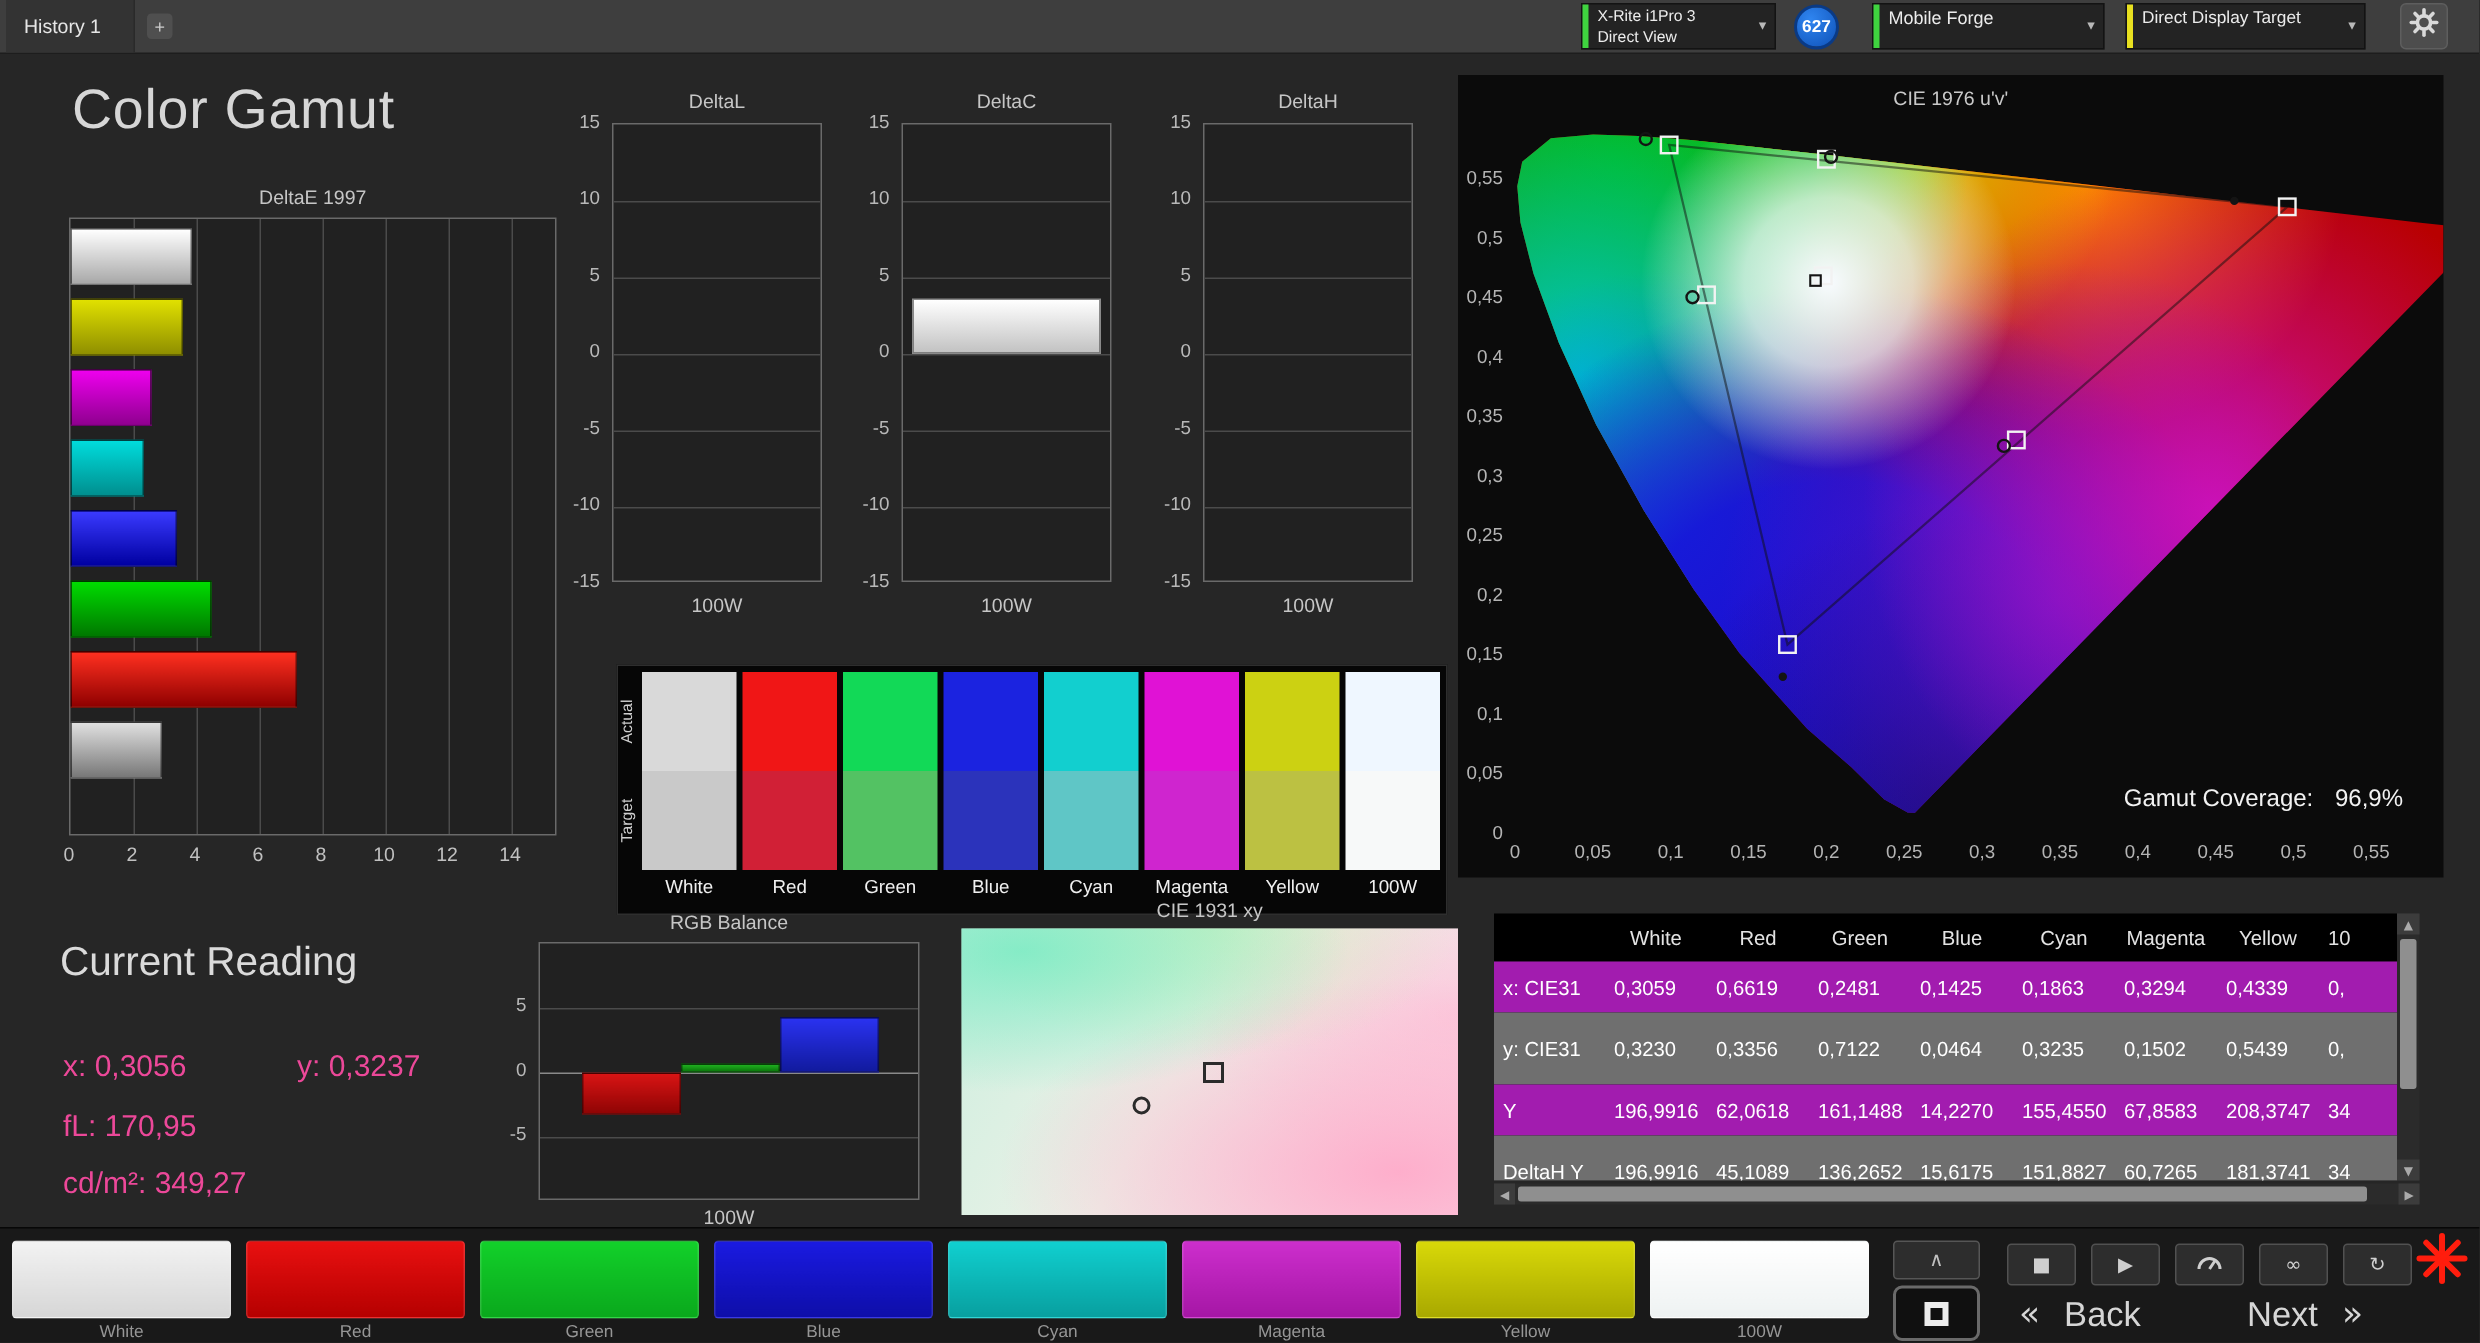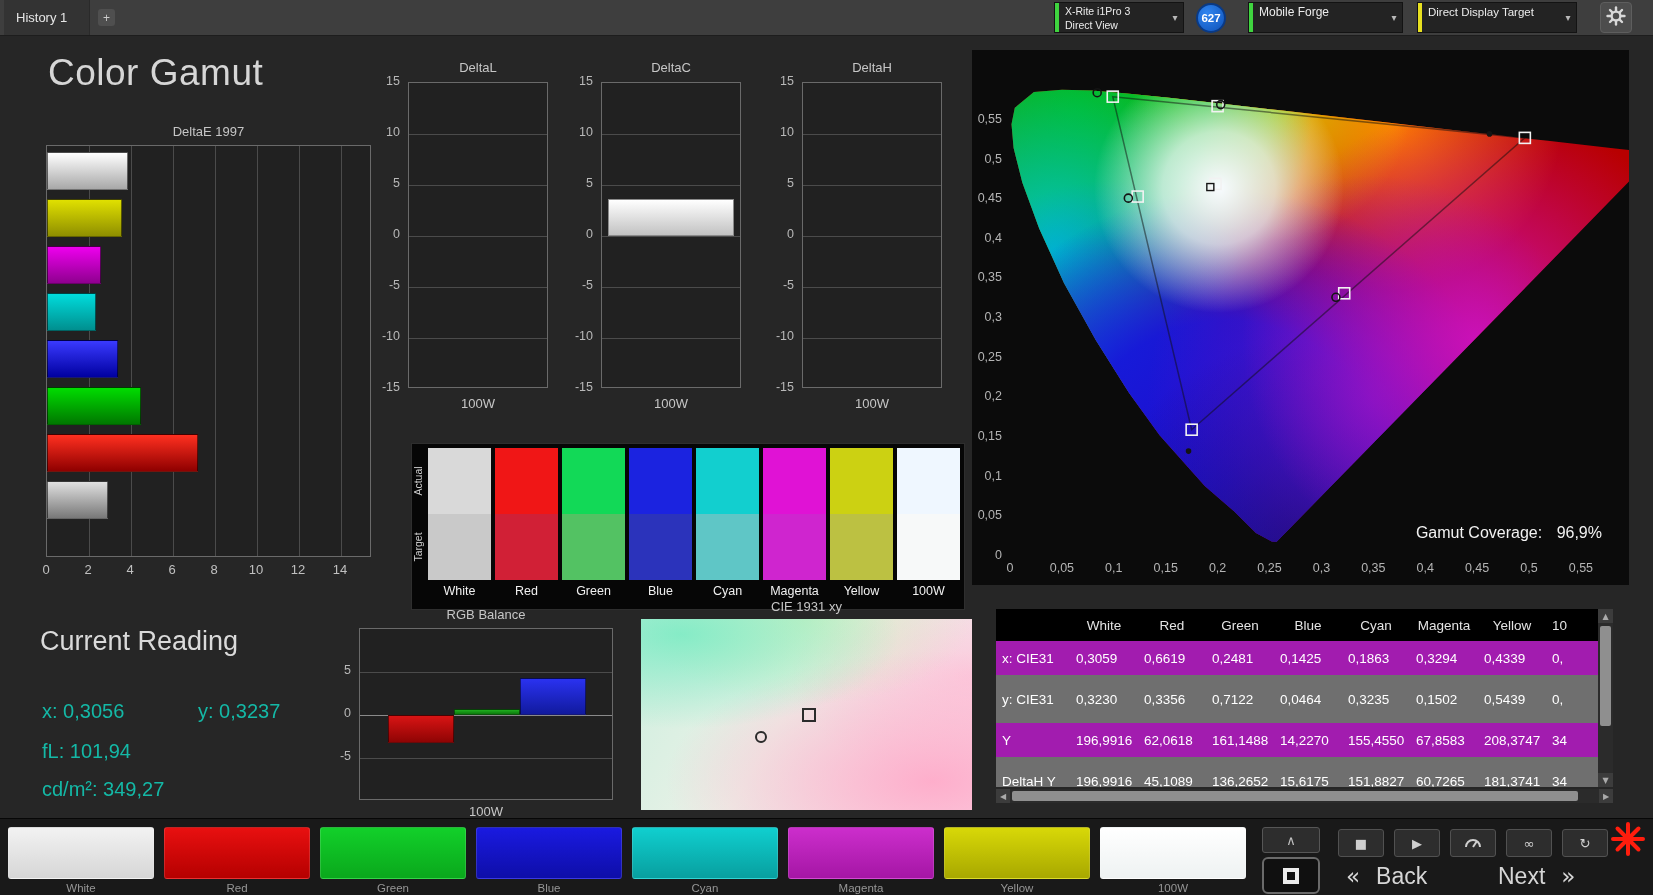--- a/index.html
+++ b/index.html
@@ -98,21 +98,21 @@
   .td{font-size:13.5px;color:#fff;padding-left:6px;white-space:nowrap;overflow:hidden}
   .vscroll{position:absolute;left:1598px;top:609px;width:15px;height:178px;background:#2b2b2b}
   .hscroll{position:absolute;left:996px;top:789px;width:617px;height:14px;background:#2b2b2b}
   .sbtn{position:absolute;background:#3c3c3c;color:#aaa;display:flex;align-items:center;justify-content:center;
         font-size:8px;font-family:"DejaVu Sans",sans-serif}
   .vthumb{position:absolute;left:2px;width:11px;top:17px;height:100px;background:#8f8f8f;border-radius:2px}
   .hthumb{position:absolute;top:2px;height:10px;left:16px;width:566px;background:#8f8f8f;border-radius:2px}
 
   
   .cr-title{position:absolute;left:40px;top:626px;font-size:27px;color:#dadada}
-  .cr-line{position:absolute;font-size:20px;color:#14b8a6}
+  .cr-line{position:absolute;font-size:20px;color:#ec4899}
 
   
   .bottombar{position:absolute;left:0;top:818px;width:1653px;height:77px;background:#191919;border-top:1px solid #070707}
   .patch{position:absolute;top:8px;width:146px;height:52px;border-radius:3px;border:1px solid rgba(255,255,255,.14);box-sizing:border-box}
   .patch-label{position:absolute;top:63px;width:146px;text-align:center;font-size:11.5px;color:#969696}
   .chevbtn{position:absolute;left:1262px;top:8px;width:58px;height:26px;background:#2d2d2d;border:1px solid #565656;
        border-radius:3px;box-sizing:border-box;display:flex;align-items:center;justify-content:center;
        color:#c0c0c0;font-size:13px;font-family:"DejaVu Sans",sans-serif}
   .sqbtn{position:absolute;left:1262px;top:38px;width:58px;height:37px;background:#101010;border:2px solid #6a6a6a;
        border-radius:6px;box-sizing:border-box;display:flex;align-items:center;justify-content:center}
@@ -205,21 +205,21 @@
     <div class="detick" style="left: 116px;">6</div>
     <div class="detick" style="left: 158px;">8</div>
     <div class="detick" style="left: 200px;">10</div>
     <div class="detick" style="left: 242px;">12</div>
     <div class="detick" style="left: 284px;">14</div>
   </div>
 
 <div class="cr-title">Current Reading</div>
 <div class="cr-line" style="left:42px;top:700px">x: 0,3056</div>
 <div class="cr-line" style="left:198px;top:700px">y: 0,3237</div>
-<div class="cr-line" style="left:42px;top:740px">fL: 101,94</div>
+<div class="cr-line" style="left:42px;top:740px">fL: 170,95</div>
 <div class="cr-line" style="left:42px;top:778px">cd/m²: 349,27</div>
 
 <div class="sdelta" style="left:364px">
   <div class="st">DeltaL</div>
   <div class="sylabels">
       <div class="sylab" style="top: -8px;">15</div>
       <div class="sylab" style="top: 43px;">10</div>
       <div class="sylab" style="top: 94px;">5</div>
       <div class="sylab" style="top: 145px;">0</div>
       <div class="sylab" style="top: 196px;">-5</div>
@@ -322,20 +322,21 @@
   </div>
 <div class="ctitle" style="left:359px;top:804px;width:254px">100W</div>
 
 <div class="ctitle" style="left:641px;top:599px;width:331px">CIE 1931 xy</div>
 <div class="cie31-panel">
     <div class="c31-sq" style="left: calc(50% - 5px); top: calc(49% - 5px);"></div>
     <div class="c31-ring" style="left: calc(36% - 5px); top: calc(61% - 5px);"></div>
   </div>
 
 <div class="cie76-panel">
+  <div class="cie76-title">CIE 1976 u'v'</div>
   <svg id="cie76-svg" width="657" height="535" viewBox="0 0 657 535" style="position:absolute;left:0;top:0">
     <defs>
       <clipPath id="locusClip">
         <path d="M685,103 L304.6,491.8 L299.8,491.6 L284,482.9 L262.3,461.5 L232.8,435.9 L187.6,385.3 L157.1,342.9 L123.9,290.3 L92.1,233.2 L67.2,178.5 L50.3,132.4 L41.6,98.1 L39.5,74.2 L42.8,57.8 L61.9,42.1 L90,39.7 L120.2,40.6 L155,43.4 L196.9,47.8 L248.3,53.5 L310.3,60.6 L382.2,68.8 L456.8,77.3 L525,85.1 L578,91.1 L643.2,98.6 Z"></path>
       </clipPath>
       <radialGradient id="gOrange" gradientUnits="userSpaceOnUse" cx="420" cy="70" r="170">
         <stop offset="0" stop-color="#ff8000"></stop>
           <stop offset="1" stop-color="#ff8000" stop-opacity="0"></stop>
       </radialGradient>
       <radialGradient id="gYellow" gradientUnits="userSpaceOnUse" cx="300" cy="52" r="140">

